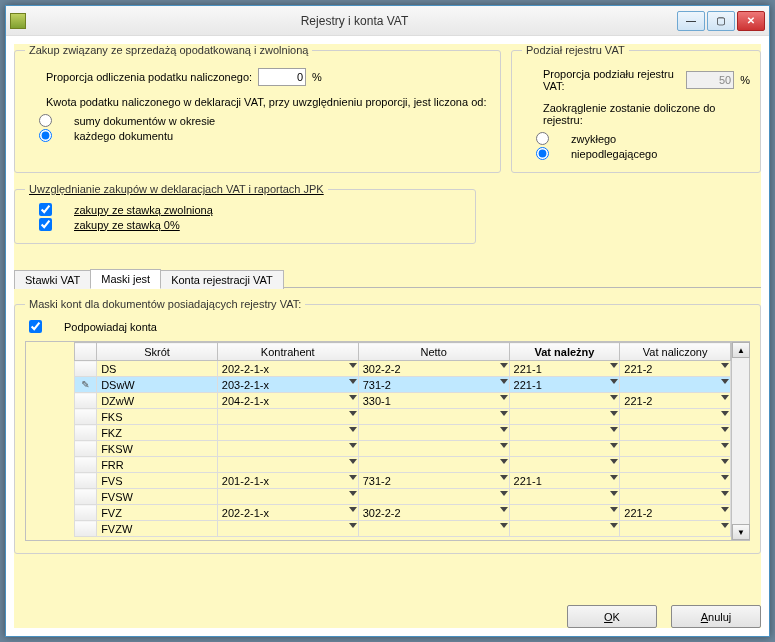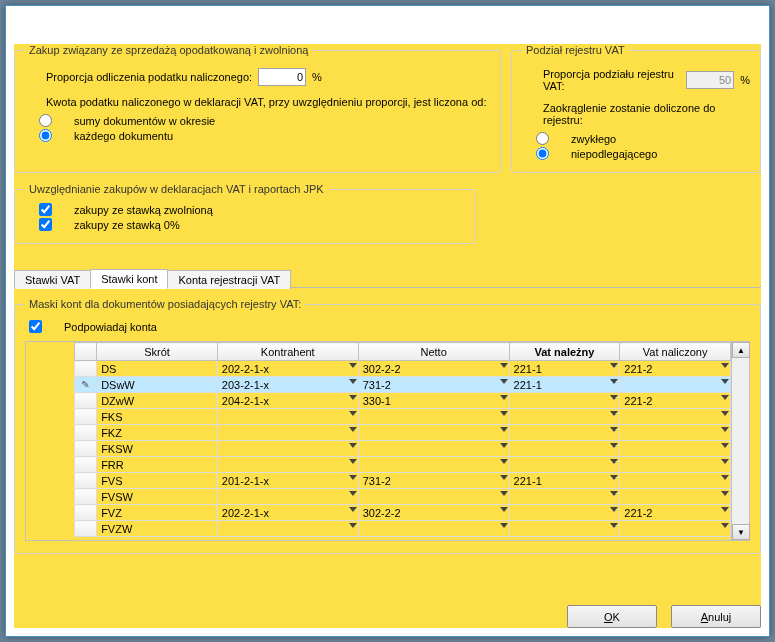--- a/index.html
+++ b/index.html
@@ -54,21 +54,21 @@
   }
   .winbtn.close {
     background: linear-gradient(#e77,#c33);
     border-color: #a22;
     color: #fff;
     font-weight: bold;
   }
   .client {
     position: absolute;
     left: 8px; right: 8px; top: 38px; bottom: 8px;
-    background: #fde047;
+    background: #fef9c3;
   }
   fieldset {
     border: 1px solid #d0d0d0;
     border-radius: 3px;
     margin: 0;
     padding: 6px 10px 10px 10px;
     font-size: 11px;
   }
   legend { padding: 0 4px; color: #333; }
   .row-top { display: flex; gap: 10px; }
@@ -80,21 +80,21 @@
     border: 1px solid #a0a0a0;
     text-align: right;
     font-size: 11px;
     padding: 0 2px;
   }
   input[type=text].num[disabled] {
     background: #f0f0f0; color: #888;
   }
   .radio, .check { margin: 2px 0 2px 14px; display: flex; align-items: center; gap: 22px; }
   .radio input, .check input { margin: 0; }
-  .fs-uwz { margin-top: 10px; width: 462px; }
+  .fs-uwz { margin-top: 10px; width: 462px; text-decoration: underline; }
   .tabs { margin-top: 24px; display: flex; align-items: flex-end; }
   .tab {
     padding: 3px 10px;
     border: 1px solid #b8b8b8;
     border-bottom: none;
     background: #f4f4f4;
     margin-right: -1px;
     cursor: pointer;
     position: relative;
     top: 1px;
@@ -181,20 +181,29 @@
     border-radius: 2px;
     font-size: 11px;
     cursor: pointer;
   }
   .u { text-decoration: underline; }
 </style>
 </head>
 <body>
 
 <div class="window">
+  <div class="titlebar">
+    <div class="title-icon"></div>
+    <div class="title-text">Rejestry i konta VAT</div>
+    <div class="winbtns">
+      <div class="winbtn">—</div>
+      <div class="winbtn">▢</div>
+      <div class="winbtn close">✕</div>
+    </div>
+  </div>
 
   <div class="client">
     <div class="row-top">
       <fieldset class="fs-zakup">
         <legend>Zakup związany ze sprzedażą opodatkowaną i zwolnioną</legend>
         <div class="line">
           <span>Proporcja odliczenia podatku naliczonego:</span>
           <input type="text" class="num" value="0" style="">
           <span>%</span>
         </div>
@@ -239,21 +248,21 @@
         <span>zakupy ze stawką zwolnioną</span>
       </label>
       <label class="check">
         <input type="checkbox" checked="" style="">
         <span>zakupy ze stawką 0%</span>
       </label>
     </fieldset>
 
     <div class="tabs">
       <div class="tab">Stawki VAT</div>
-      <div class="tab active">Stawki kont</div>
+      <div class="tab active">Maski jest</div>
       <div class="tab">Konta rejestracji VAT</div>
       <div class="tab-sep"></div>
     </div>
 
     <fieldset class="fs-maski">
       <legend>Maski kont dla dokumentów posiadających rejestry VAT:</legend>
       <label class="check" style="margin-left:4px;">
         <input type="checkbox" checked="" style="">
         <span>Podpowiadaj konta</span>
       </label>

